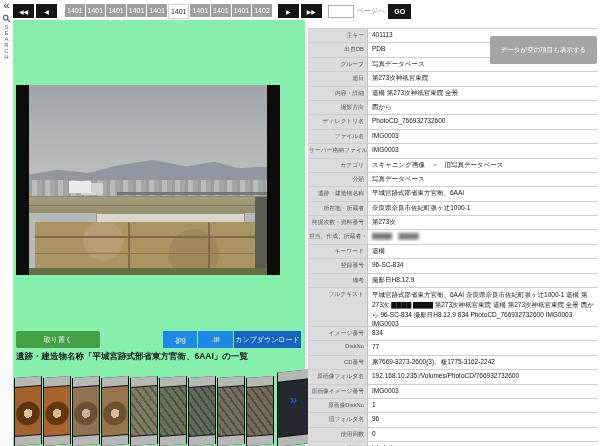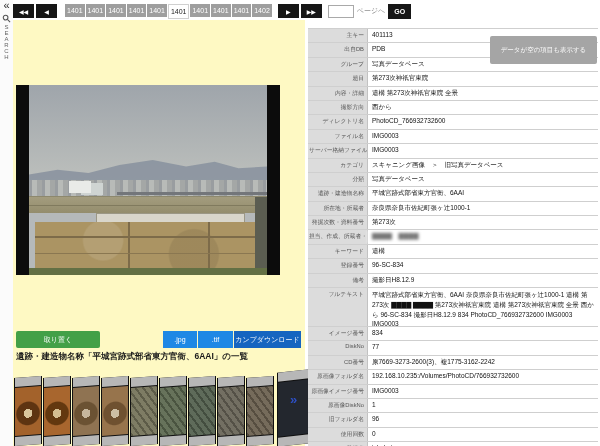--- a/index.html
+++ b/index.html
@@ -20,21 +20,21 @@
   #pages{display:flex;margin:0 5px 0 6px;}
   .page-btn{background:#9e9e9e;color:#fff;font-size:7px;height:13px;padding:0 2px;margin-right:1px;
             display:flex;align-items:center;cursor:pointer;}
   .page-btn.active{background:#fff;color:#1a1a1a;border:1px solid #d0d0d0;}
   .page-input{width:22px;height:11px;border:1px solid #a9a9a9;font-size:7px;margin-left:4px;padding:0 1px;}
   .page-jump{color:#8a8a8a;font-size:7px;margin:0 3px;}
   .go-btn{background:#161616;color:#fff;font-size:7px;font-weight:bold;height:15px;padding:0 6px;
           display:flex;align-items:center;cursor:pointer;}
 
   
-  #mainleft{position:absolute;left:13px;top:20px;width:292px;height:426px;background:#fef9c3;}
+  #mainleft{position:absolute;left:13px;top:20px;width:292px;height:426px;background:#86efac;}
   #slide{position:absolute;left:3px;top:65px;width:264px;height:190px;background:#0c0c0c;}
   #photo{position:absolute;left:13px;right:13px;top:0;bottom:0;overflow:hidden;background:#b5b9ba;}
   .sky{position:absolute;left:0;top:0;right:0;height:50%;background:linear-gradient(#9fa5ab,#bcbfbc);}
   .mount{position:absolute;left:0;top:35%;width:100%;height:17%;}
   .city{position:absolute;left:0;top:50%;right:0;height:8.5%;background:#aeb1af;
         background-image:repeating-linear-gradient(90deg,#999da0 0 3px,#b8bbb8 3px 8px,#a4a7a6 8px 13px);}
   .bld-white{position:absolute;left:17%;top:8%;width:9%;height:74%;background:#e9ebe8;box-shadow:12px 2px 0 #cfd4d2;}
   .highway{position:absolute;left:37%;right:0;top:74%;height:22%;background:#73767a;}
   .fields{position:absolute;left:0;top:58.5%;right:0;height:8.5%;
           background:linear-gradient(#a39c7e,#948d6d);border-top:1px solid #8d886d;}

